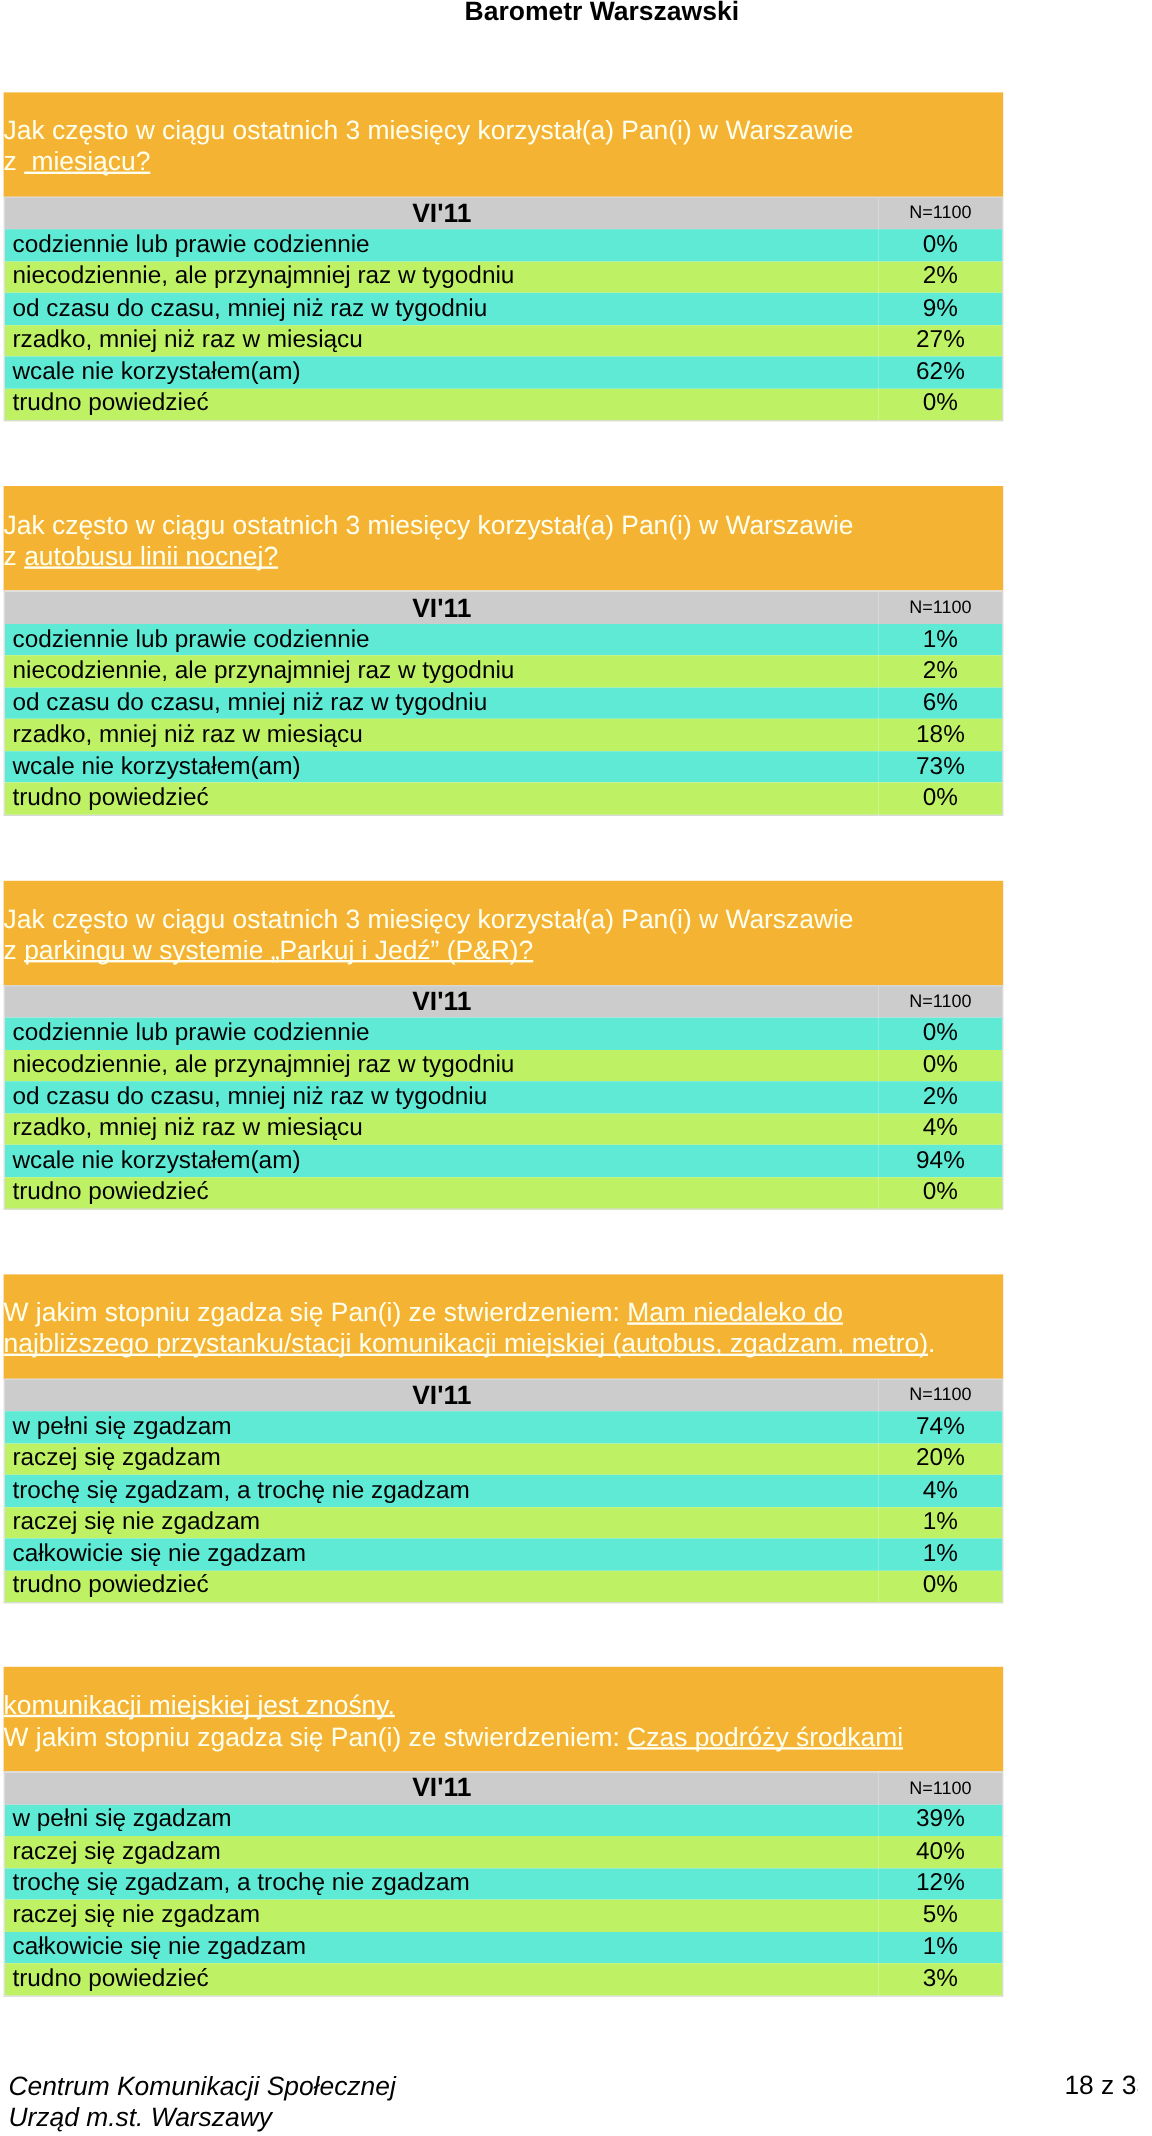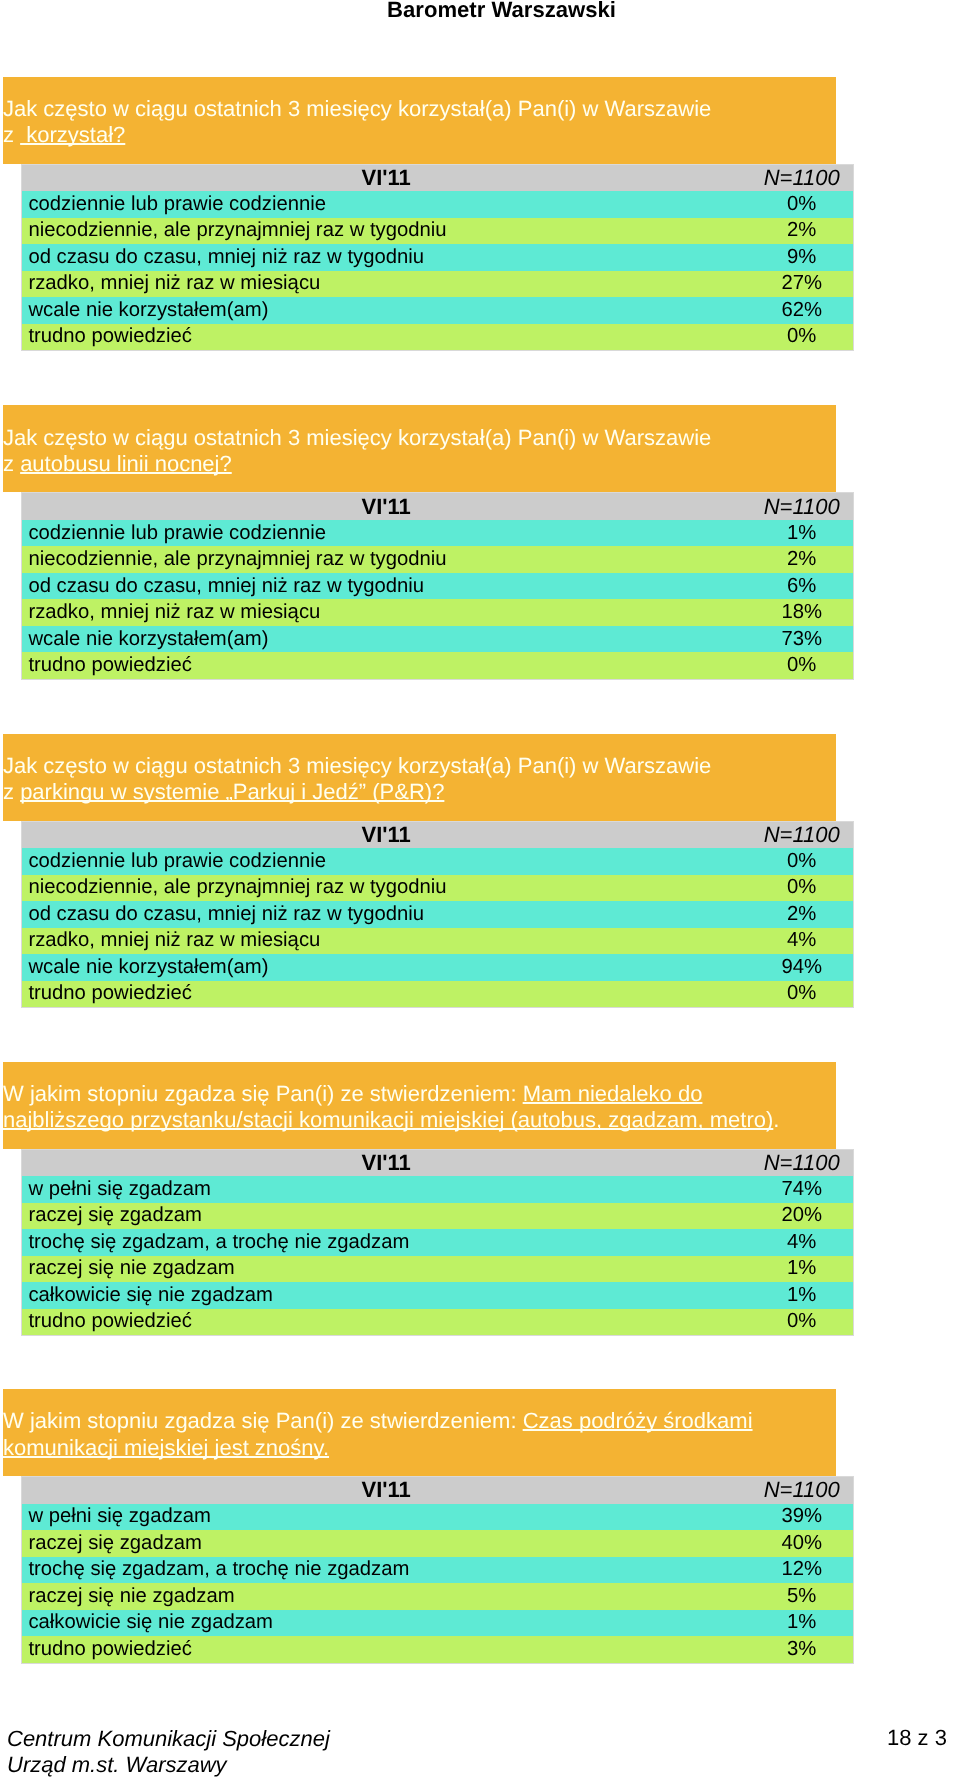--- a/index.html
+++ b/index.html
@@ -32,32 +32,32 @@
   .qhead>div{white-space:pre;}
   .qhead u{
     text-decoration:underline;
     text-decoration-skip-ink:none;
     text-underline-offset:1.2px;
     text-decoration-thickness:1.6px;
   }
 
   .tbl{
     width:833px;border-collapse:collapse;table-layout:fixed;
-    border:1px solid #d9d9d9;box-sizing:border-box;margin-left:18px;
+    border:1px solid #d9d9d9;box-sizing:border-box;
   }
   .tbl td{padding:0;border:0;}
   .col-label{width:728px;}
   .col-value{width:103px;}
 
   .thead-row td{
     background:#cccccc;height:26.5px;vertical-align:middle;
     text-align:center;
   }
   .thead-wave{font-size:22px;font-weight:bold;}
-  .thead-n{font-size:22px;font-style:italic;}
+  .thead-n{font-size:15px;}
 
   .trow td{height:26.5px;vertical-align:middle;}
   .trow.r-even td{background:#bef264;}
   .trow.r-odd  td{background:#5eead4;}
   .tbl td.rowlabel{font-size:20.3px;padding-left:6.4px;}
   .tbl td.rowval{font-size:20.3px;text-align:center;}
 
   
   .footer-left{
     position:absolute;left:7px;top:1726.3px;
@@ -72,21 +72,21 @@
 <body>
 
 <div class="page">
 
   <div class="doc-header-title">Barometr Warszawski</div>
 
   <div id="sections-root">
       <div class="qblock" style="top: 76.5px;">
     <div class="qhead">
       <div><span>Jak często w ciągu ostatnich 3 miesięcy korzystał(a) Pan(i) w Warszawie</span><u></u></div>
-      <div><span>z </span><u> korzystał?</u><span></span></div>
+      <div><span>z </span><u> miesiącu?</u><span></span></div>
     </div>
     <table class="tbl">
       <colgroup>
             <col class="col-label">
             <col class="col-value">
           </colgroup>
       <tbody>
         <tr class="thead-row">
           <td class="thead-wave">VI'11</td>
           <td class="thead-n">N=1100</td>
@@ -239,22 +239,22 @@
         </tr>
         <tr class="trow r-even">
           <td class="rowlabel">trudno powiedzieć</td>
           <td class="rowval">0%</td>
         </tr>
       </tbody>
     </table>
   </div>
       <div class="qblock" style="top: 1389px;">
     <div class="qhead">
+      <div><span></span><u>komunikacji miejskiej jest znośny.</u><span></span></div>
       <div><span>W jakim stopniu zgadza się Pan(i) ze stwierdzeniem: </span><u>Czas podróży środkami</u></div>
-      <div><span></span><u>komunikacji miejskiej jest znośny.</u><span></span></div>
     </div>
     <table class="tbl">
       <colgroup>
             <col class="col-label">
             <col class="col-value">
           </colgroup>
       <tbody>
         <tr class="thead-row">
           <td class="thead-wave">VI'11</td>
           <td class="thead-n">N=1100</td>

